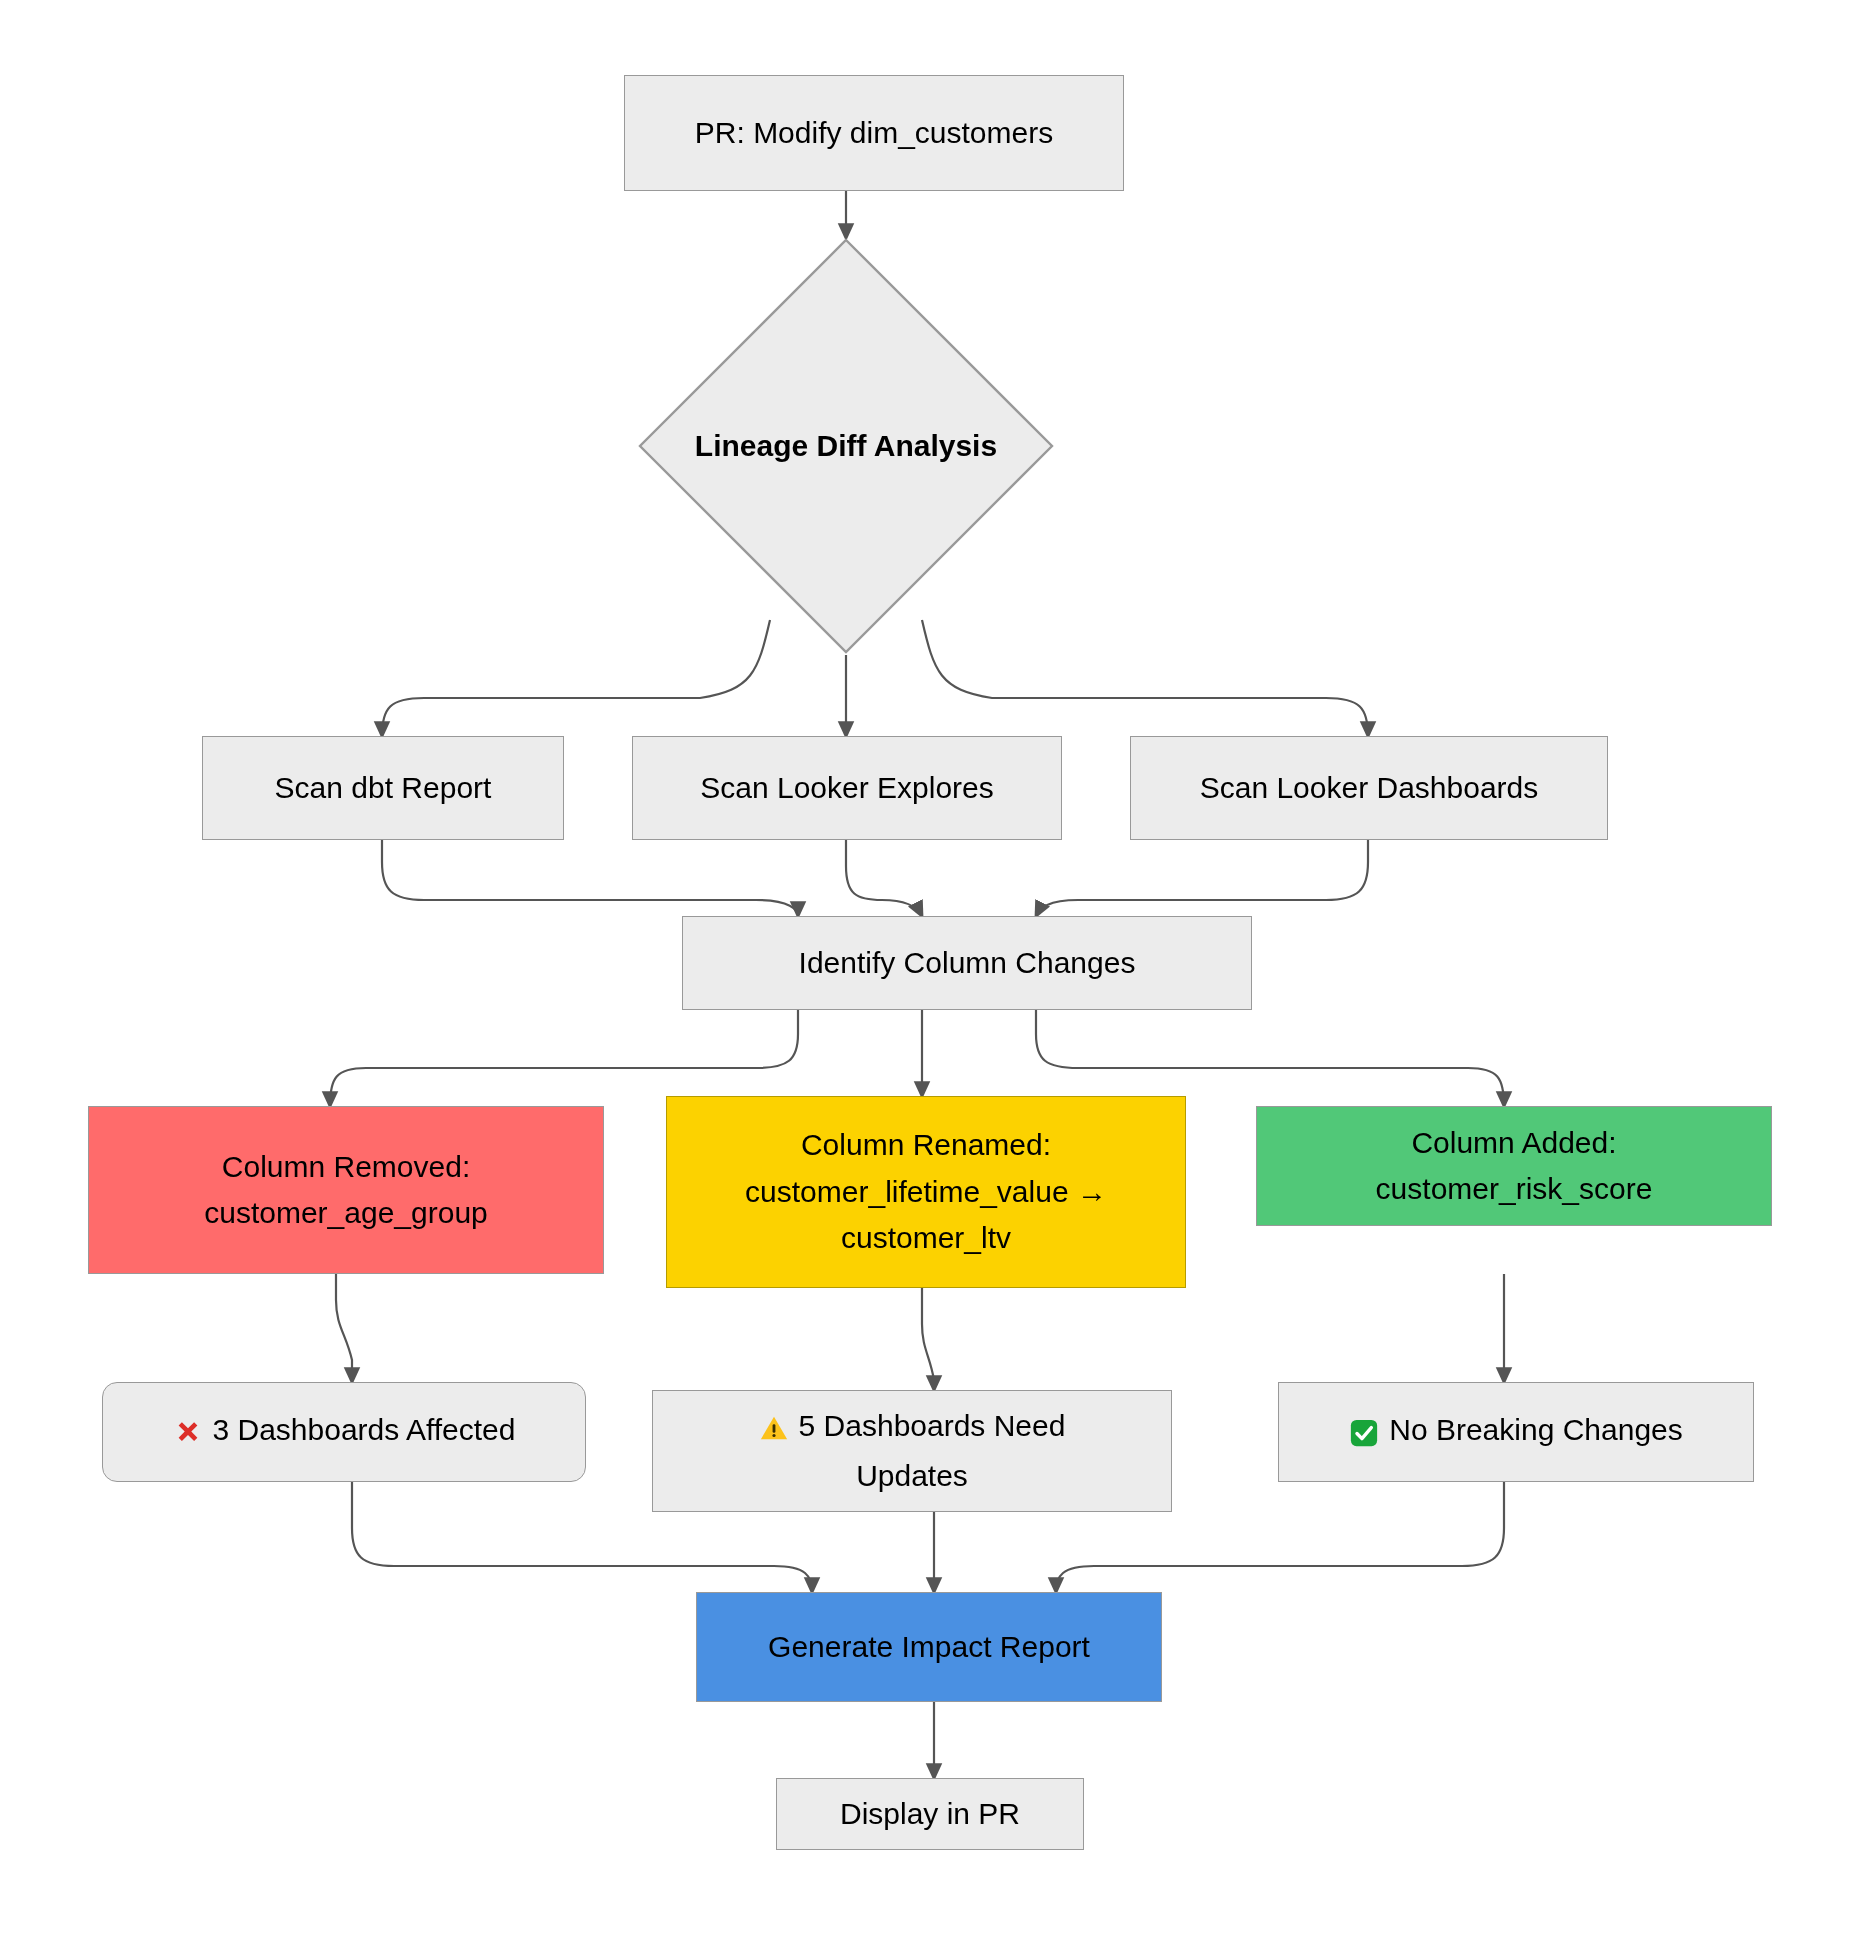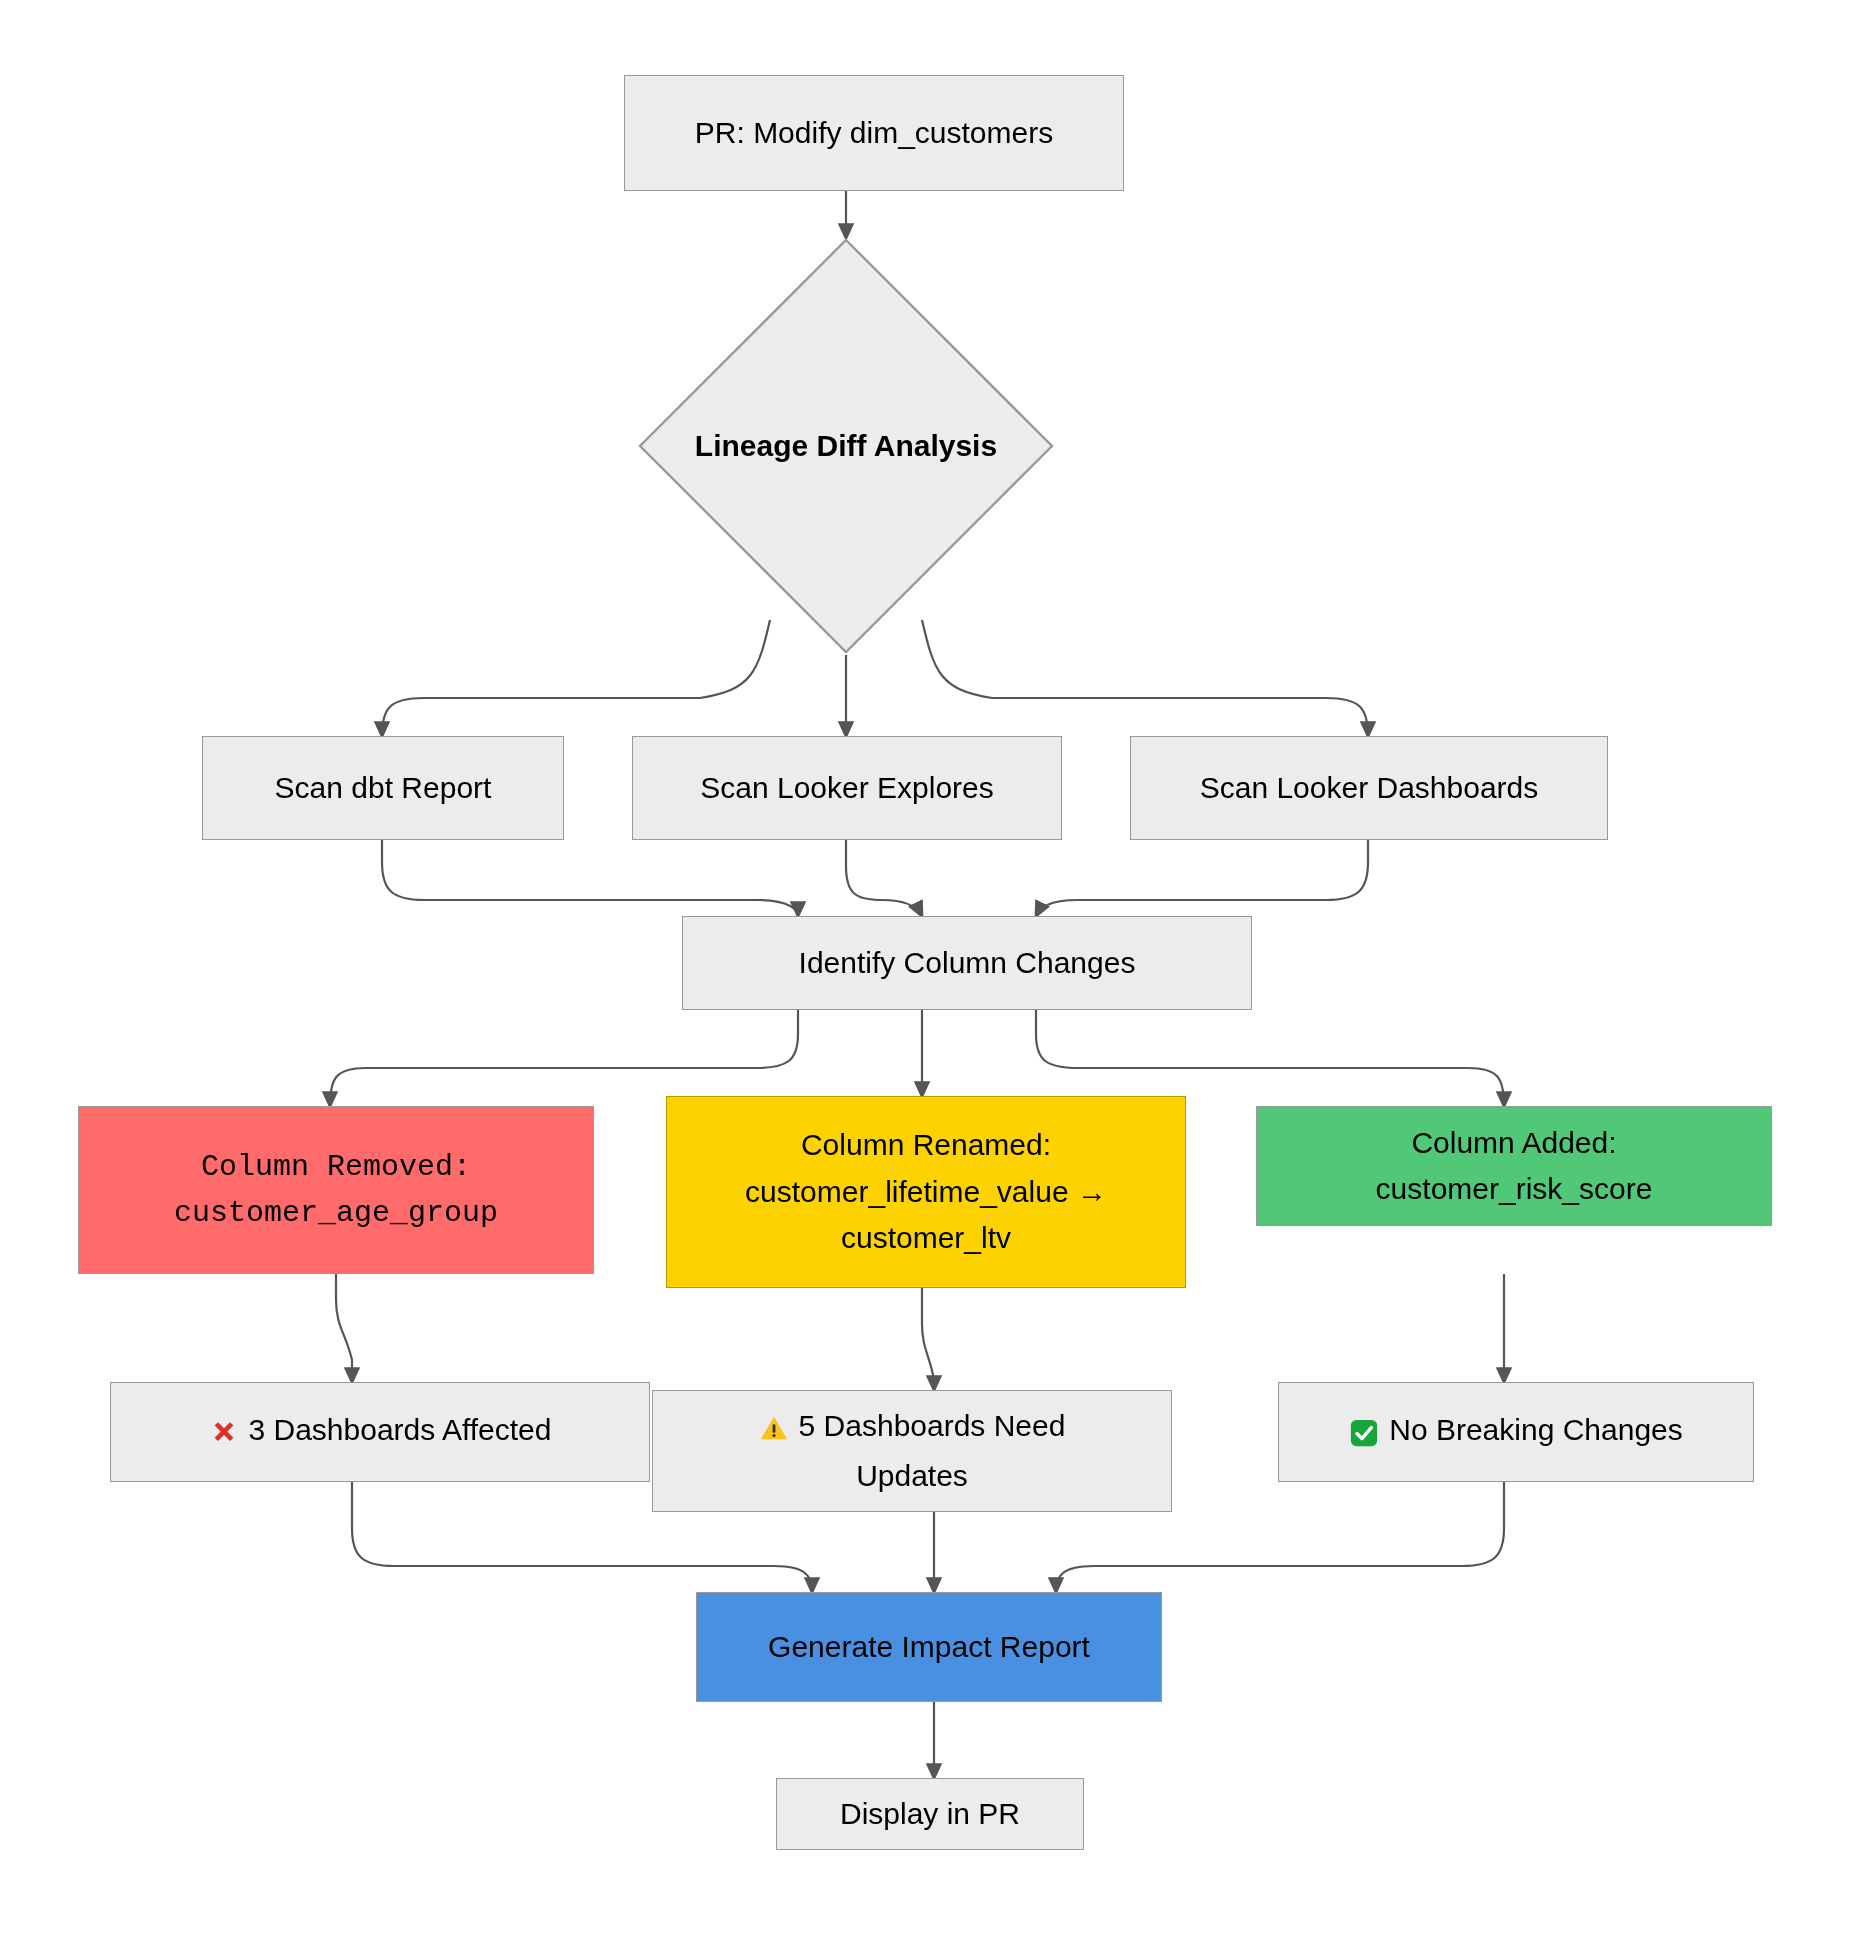--- a/index.html
+++ b/index.html
@@ -156,21 +156,21 @@
   </div>
 
   <div class="node" style="left:1130px; top:736px; width:478px; height:104px;">
     <span class="node-label">Scan Looker Dashboards</span>
   </div>
 
   <div class="node" style="left:682px; top:916px; width:570px; height:94px;">
     <span class="node-label">Identify Column Changes</span>
   </div>
 
-  <div class="node wrap n-red" style="left:78px; top:1106px; width:516px; height:168px;font-family:Liberation Mono, monospace;">
+  <div class="node wrap n-red" style="left:88px; top:1106px; width:516px; height:168px;">
     <span class="node-label">
       <span>Column Removed:</span><br>
       <span>customer_age_group</span>
     </span>
   </div>
 
   <div class="node wrap n-yellow" style="left:666px; top:1096px; width:520px; height:192px;">
     <span class="node-label">
       <span>Column Renamed:</span><br>
       <span>customer_lifetime_value →</span><br>
@@ -178,21 +178,21 @@
     </span>
   </div>
 
   <div class="node wrap n-green" style="left:1256px; top:1106px; width:516px; height:120px;">
     <span class="node-label">
       <span>Column Added:</span><br>
       <span>customer_risk_score</span>
     </span>
   </div>
 
-  <div class="node clip" style="left:110px; top:1382px; width:540px; height:100px;">
+  <div class="node clip" style="left:102px; top:1382px; width:484px; height:100px;border-radius:15px;">
     <span class="node-label">
       <span class="icon-glyph">
         <svg class="emoji" width="30" height="30" viewBox="0 0 32 32" xmlns="http://www.w3.org/2000/svg">
           <path d="M6 8 L9.5 4.5 L16 11 L22.5 4.5 L26 8 L19.5 14.5 L26 21 L22.5 24.5 L16 18 L9.5 24.5 L6 21 L12.5 14.5 Z" fill="#DD2E28"></path>
         </svg>
       </span><span>3 Dashboards Affected</span>
     </span>
   </div>
 
   <div class="node wrap" style="left:652px; top:1390px; width:520px; height:122px;">

